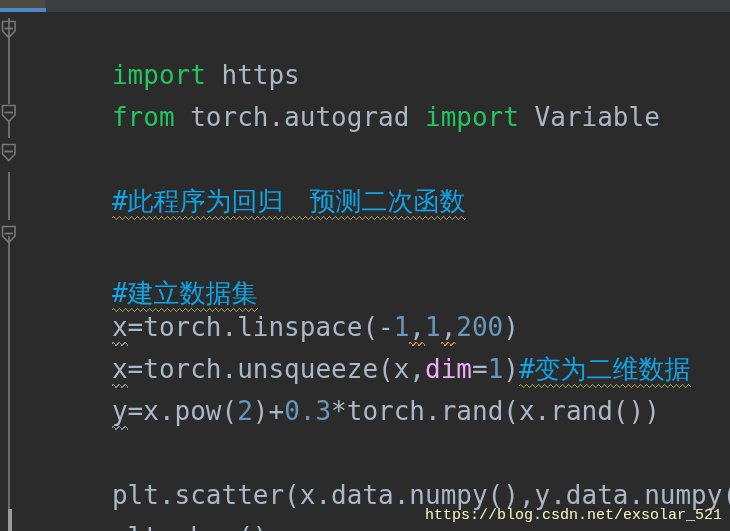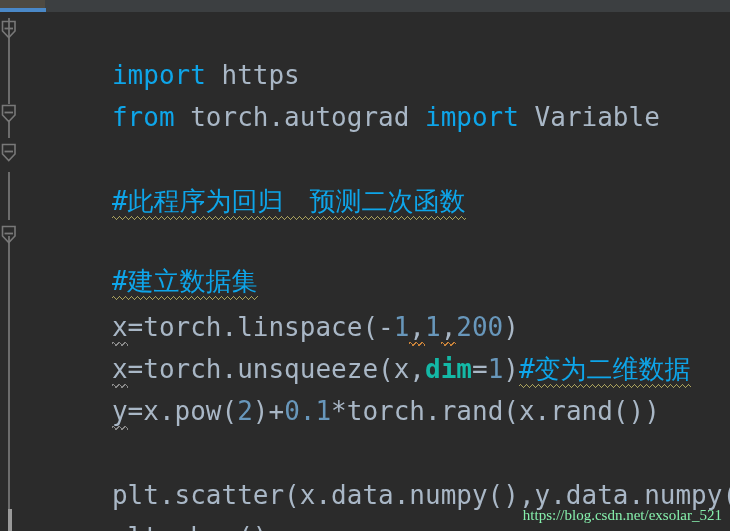--- a/index.html
+++ b/index.html
@@ -77,24 +77,24 @@
     left: 0;
     height: 42px;
     line-height: 42px;
     white-space: pre;
     font-size: 26px;
     letter-spacing: 0px;
     color: #a9b7c6;
   }
 
   
-  .kw      { color: #0ea5e9; }           
+  .kw      { color: #22c55e; }           
   .id      { color: #a9b7c6; }           
   .num     { color: #6897bb; }           
-  .kwarg   { color: #14b8a6; font-weight: bold; }           
+  .kwarg   { color: #f0abfc; }           
   .cmt     { color: #0ea5e9; }           
 
   
   .sq {
     position: relative;
     display: inline-block;
   }
   .sq::after {
     content: "";
     position: absolute;
@@ -134,23 +134,23 @@
     width: 4px;
     height: 22px;
     background: #9a9a9a;
   }
 
   
   #watermark {
     position: absolute;
     right: 8px;
     bottom: 7px;
-    font-family: Liberation Serif, serif;
+    font-family: Liberation Mono, monospace;
     font-size: 15px;
-    color: #86efac;
+    color: #fef9c3;
     white-space: nowrap;
   }
 </style>
 </head>
 <body>
 
 <div id="tab-strip">
   <div id="tab-active"></div>
   <div id="tab-underline"></div>
 </div>
@@ -208,34 +208,34 @@
 
 
     <div class="line" style="top:126px;">
       <span class="cmt sq sq-yellow">#此程序为回归　预测二次函数</span>
     </div>
 
     <div class="line" style="top:168px;">
       <span></span>
     </div>
 
-    <div class="line" style="top:206px;">
+    <div class="line" style="top:218px;">
       <span class="cmt sq sq-yellow">#建立数据集</span>
     </div>
 
     <div class="line" style="top:252px;">
       <span class="id sq sq-grey">x</span><span class="id">=torch.linspace(-</span><span class="num">1</span><span class="id sq sq-orange">,</span><span class="num">1</span><span class="id sq sq-orange">,</span><span class="num">200</span><span class="id">)</span>
     </div>
 
     <div class="line" style="top:294px;">
       <span class="id sq sq-grey">x</span><span class="id">=torch.unsqueeze(x,</span><span class="kwarg">dim</span><span class="id">=</span><span class="num">1</span><span class="id">)</span><span class="cmt sq sq-yellow">#变为二维数据</span>
     </div>
 
     <div class="line" style="top:336px;">
-      <span class="id sq sq-grey">y</span><span class="id">=x.pow(</span><span class="num">2</span><span class="id">)+</span><span class="num">0.1</span><span class="id">*torch.rand(x.rand())</span>
+      <span class="id sq sq-grey">y</span><span class="id">=x.pow(</span><span class="num">2</span><span class="id">)+</span><span class="num">0.3</span><span class="id">*torch.rand(x.rand())</span>
     </div>
 
 
     <div class="line" style="top:420px;">
       <span class="id">plt.scatter(x.data.numpy(),y.data.numpy())</span>
     </div>
 
     <div class="line" style="top:462px;">
       <span class="id">plt.show()</span>
     </div>

